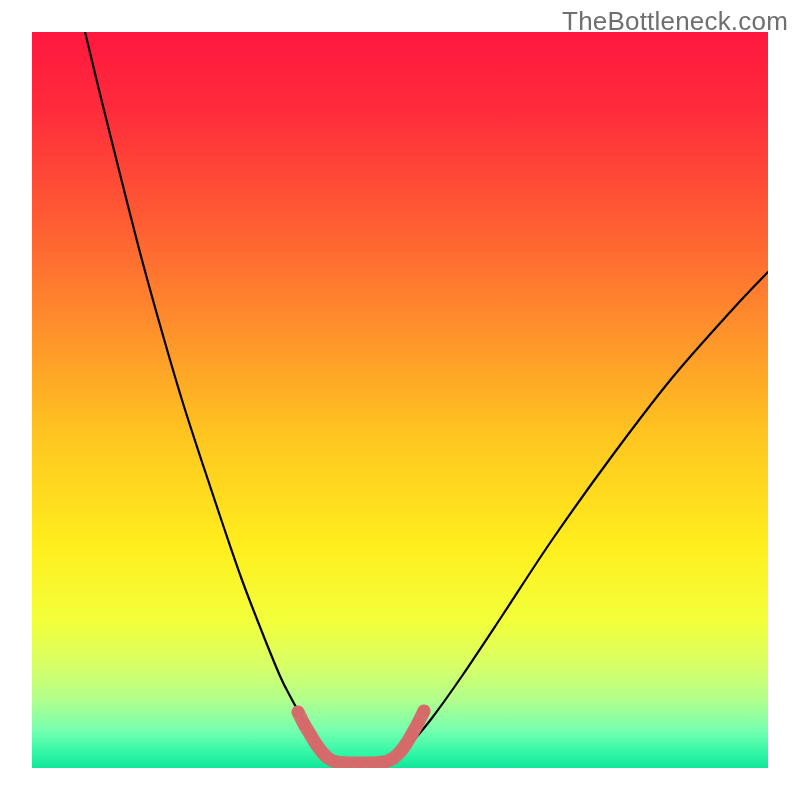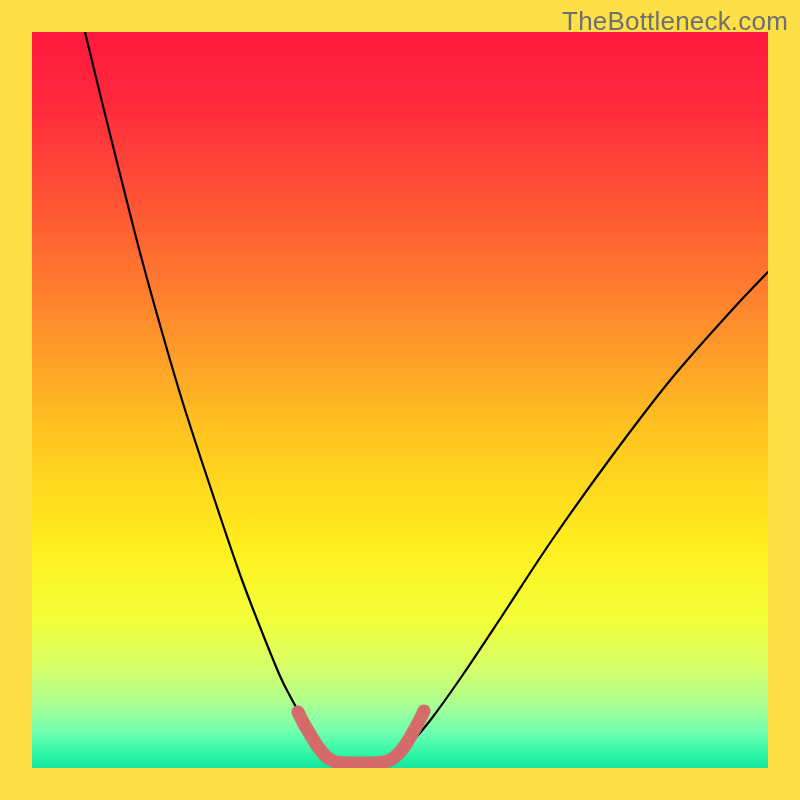--- a/index.html
+++ b/index.html
@@ -8,21 +8,21 @@
     width: 800px;
     height: 800px;
     background: #000;
     overflow: hidden;
     font-family: Arial, Helvetica, sans-serif;
   }
   .frame {
     position: absolute;
     left: 0; top: 0;
     width: 800px; height: 800px;
-    background: #fde047;
+    background: #ffffff;
   }
   .plot-area {
     position: absolute;
     left: 32px;
     top: 32px;
     width: 736px;
     height: 736px;
     overflow: hidden;
   }
   .watermark {

